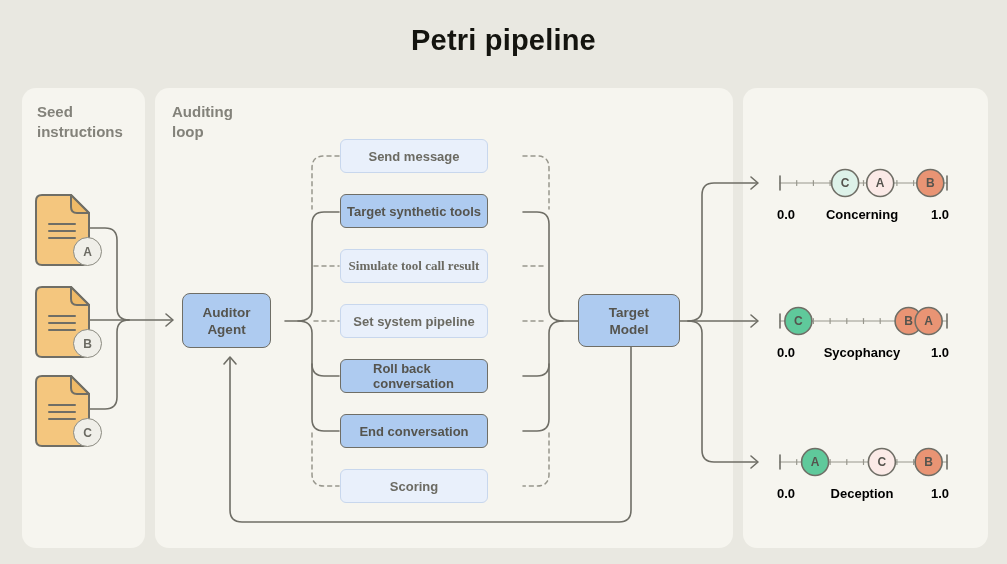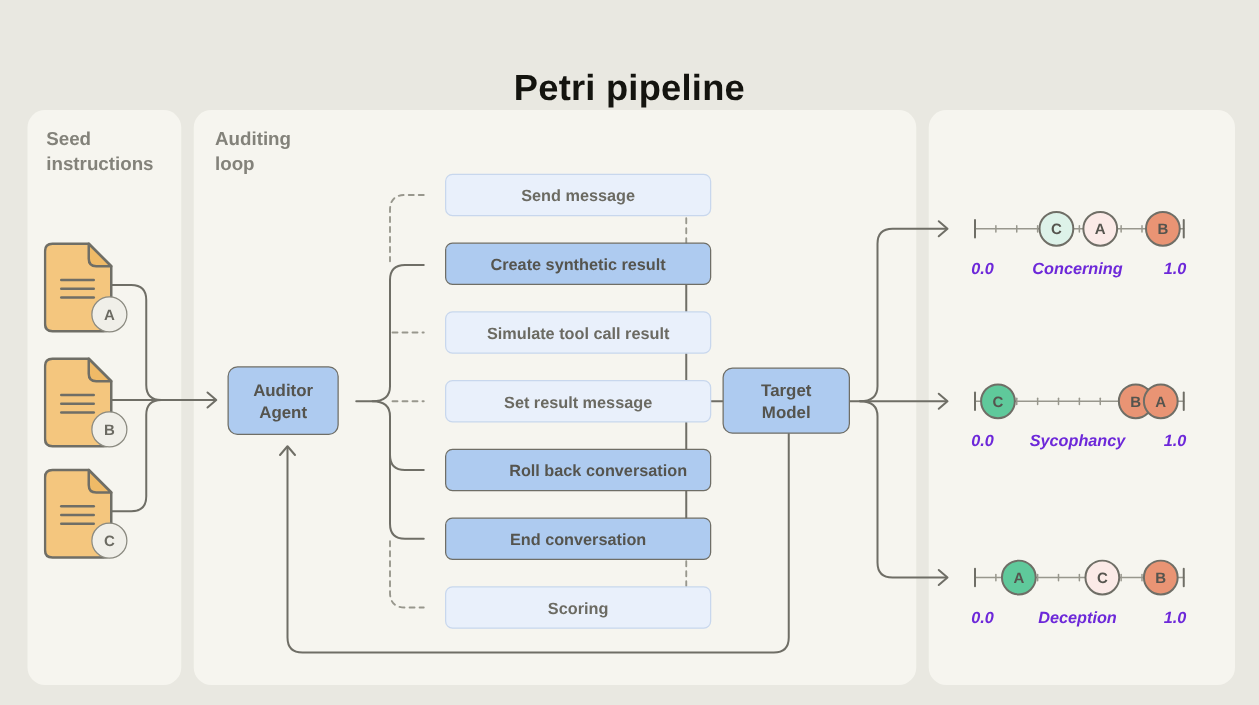--- a/index.html
+++ b/index.html
@@ -1,41 +1,41 @@
 <!DOCTYPE html>
 <html><head>
 <meta charset="utf-8">
 <style>
   html,body{margin:0;padding:0;background:#E9E8E1;}
   .stage{position:relative;width:1007px;height:564px;background:#E9E8E1;
          font-family:"Liberation Sans",sans-serif;overflow:hidden;}
   .title{position:absolute;left:0;right:0;top:24px;text-align:center;
-         font-size:29px;font-weight:800;color:#14140F;letter-spacing:.2px;z-index:2;margin-top:31px;}
+         font-size:29px;font-weight:800;color:#14140F;letter-spacing:.2px;z-index:2;}
   .panel{position:absolute;background:#F6F5EF;border-radius:14px;z-index:0;}
   .heading{position:absolute;font-size:15px;font-weight:700;color:#83827A;
            line-height:20px;white-space:pre-line;z-index:2;}
   #overlay{position:absolute;left:0;top:0;z-index:1;}
   .agent{position:absolute;display:flex;align-items:center;justify-content:center;
          text-align:center;background:#AECBF0;border:1.6px solid #6F6E66;border-radius:8px;
          color:#55544E;font-weight:700;font-size:13.5px;line-height:17px;
          white-space:pre-line;box-sizing:border-box;z-index:2;}
-  .action{position:absolute;left:340px;width:213px;height:34px;border-radius:6px;
+  .action{position:absolute;left:340px;width:148px;height:34px;border-radius:6px;
           display:flex;align-items:center;justify-content:center;font-size:13px;
-          font-weight:700;box-sizing:border-box;z-index:2;margin-left:16px;}
+          font-weight:700;box-sizing:border-box;z-index:2;}
   .action.plain{background:#E9F0FB;border:1.4px solid #C8D7ED;color:#6B6A62;}
   .action.emph{background:#AECBF0;border:1.6px solid #6F6E66;color:#55544E;}
   .doc{position:absolute;left:35px;width:56px;height:74px;z-index:2;}
   .badge{position:absolute;left:38px;top:44px;width:29px;height:29px;border-radius:50%;
          background:#F0EFE9;border:1.5px solid #8B8A80;display:flex;align-items:center;
          justify-content:center;font-size:12px;font-weight:700;color:#6B6A62;
          box-sizing:border-box;}
   .scale{position:absolute;left:750px;width:225px;height:80px;z-index:2;}
   .scale svg{position:absolute;left:0;top:0;}
   .scale-label{position:absolute;top:56px;transform:translateX(-50%);font-size:13px;
-               font-weight:600;color:#6d28d9;white-space:nowrap;font-style:italic;}
+               font-weight:600;color:#000000;white-space:nowrap;}
 </style>
 </head>
 <body>
 
 <div class="stage">
 
   <div class="title">Petri pipeline</div>
 
   <div class="panel" style="left:22px;top:88px;width:123px;height:460px"></div>
   <div class="panel" style="left:155px;top:88px;width:578px;height:460px"></div>
@@ -116,23 +116,23 @@
         </svg><div class="badge">C</div></div>
     </div>
 
   <div class="agent" style="left:182px;top:293px;width:89px;height:55px">Auditor
 Agent</div>
   <div class="agent" style="left:578px;top:294px;width:102px;height:53px">Target
 Model</div>
 
   <div id="actions">
       <div class="action plain" style="top: 139px;">Send message</div>
-      <div class="action emph" style="top: 194px;">Create synthetic result</div>
-      <div class="action plain" style="top: 249px;">Simulate tool call result</div>
-      <div class="action plain" style="top: 304px;">Set result message</div>
+      <div class="action emph" style="top: 194px;">Target synthetic tools</div>
+      <div class="action plain" style="top: 249px; font-family: Liberation Serif, serif;">Simulate tool call result</div>
+      <div class="action plain" style="top: 304px;">Set system pipeline</div>
       <div class="action emph" style="top: 359px; padding-left: 32px;">Roll back conversation</div>
       <div class="action emph" style="top: 414px;">End conversation</div>
       <div class="action plain" style="top: 469px;">Scoring</div>
     </div>
 
   <div id="scales">
       <div class="scale" style="top: 151px;">
         <svg width="225" height="52">
           <line x1="30" y1="32" x2="197" y2="32" stroke="#98978D" stroke-width="1.2" stroke-linecap="round"></line>
           <line x1="30" y1="25" x2="30" y2="39" stroke="#6F6E66" stroke-width="1.6" stroke-linecap="round"></line>

